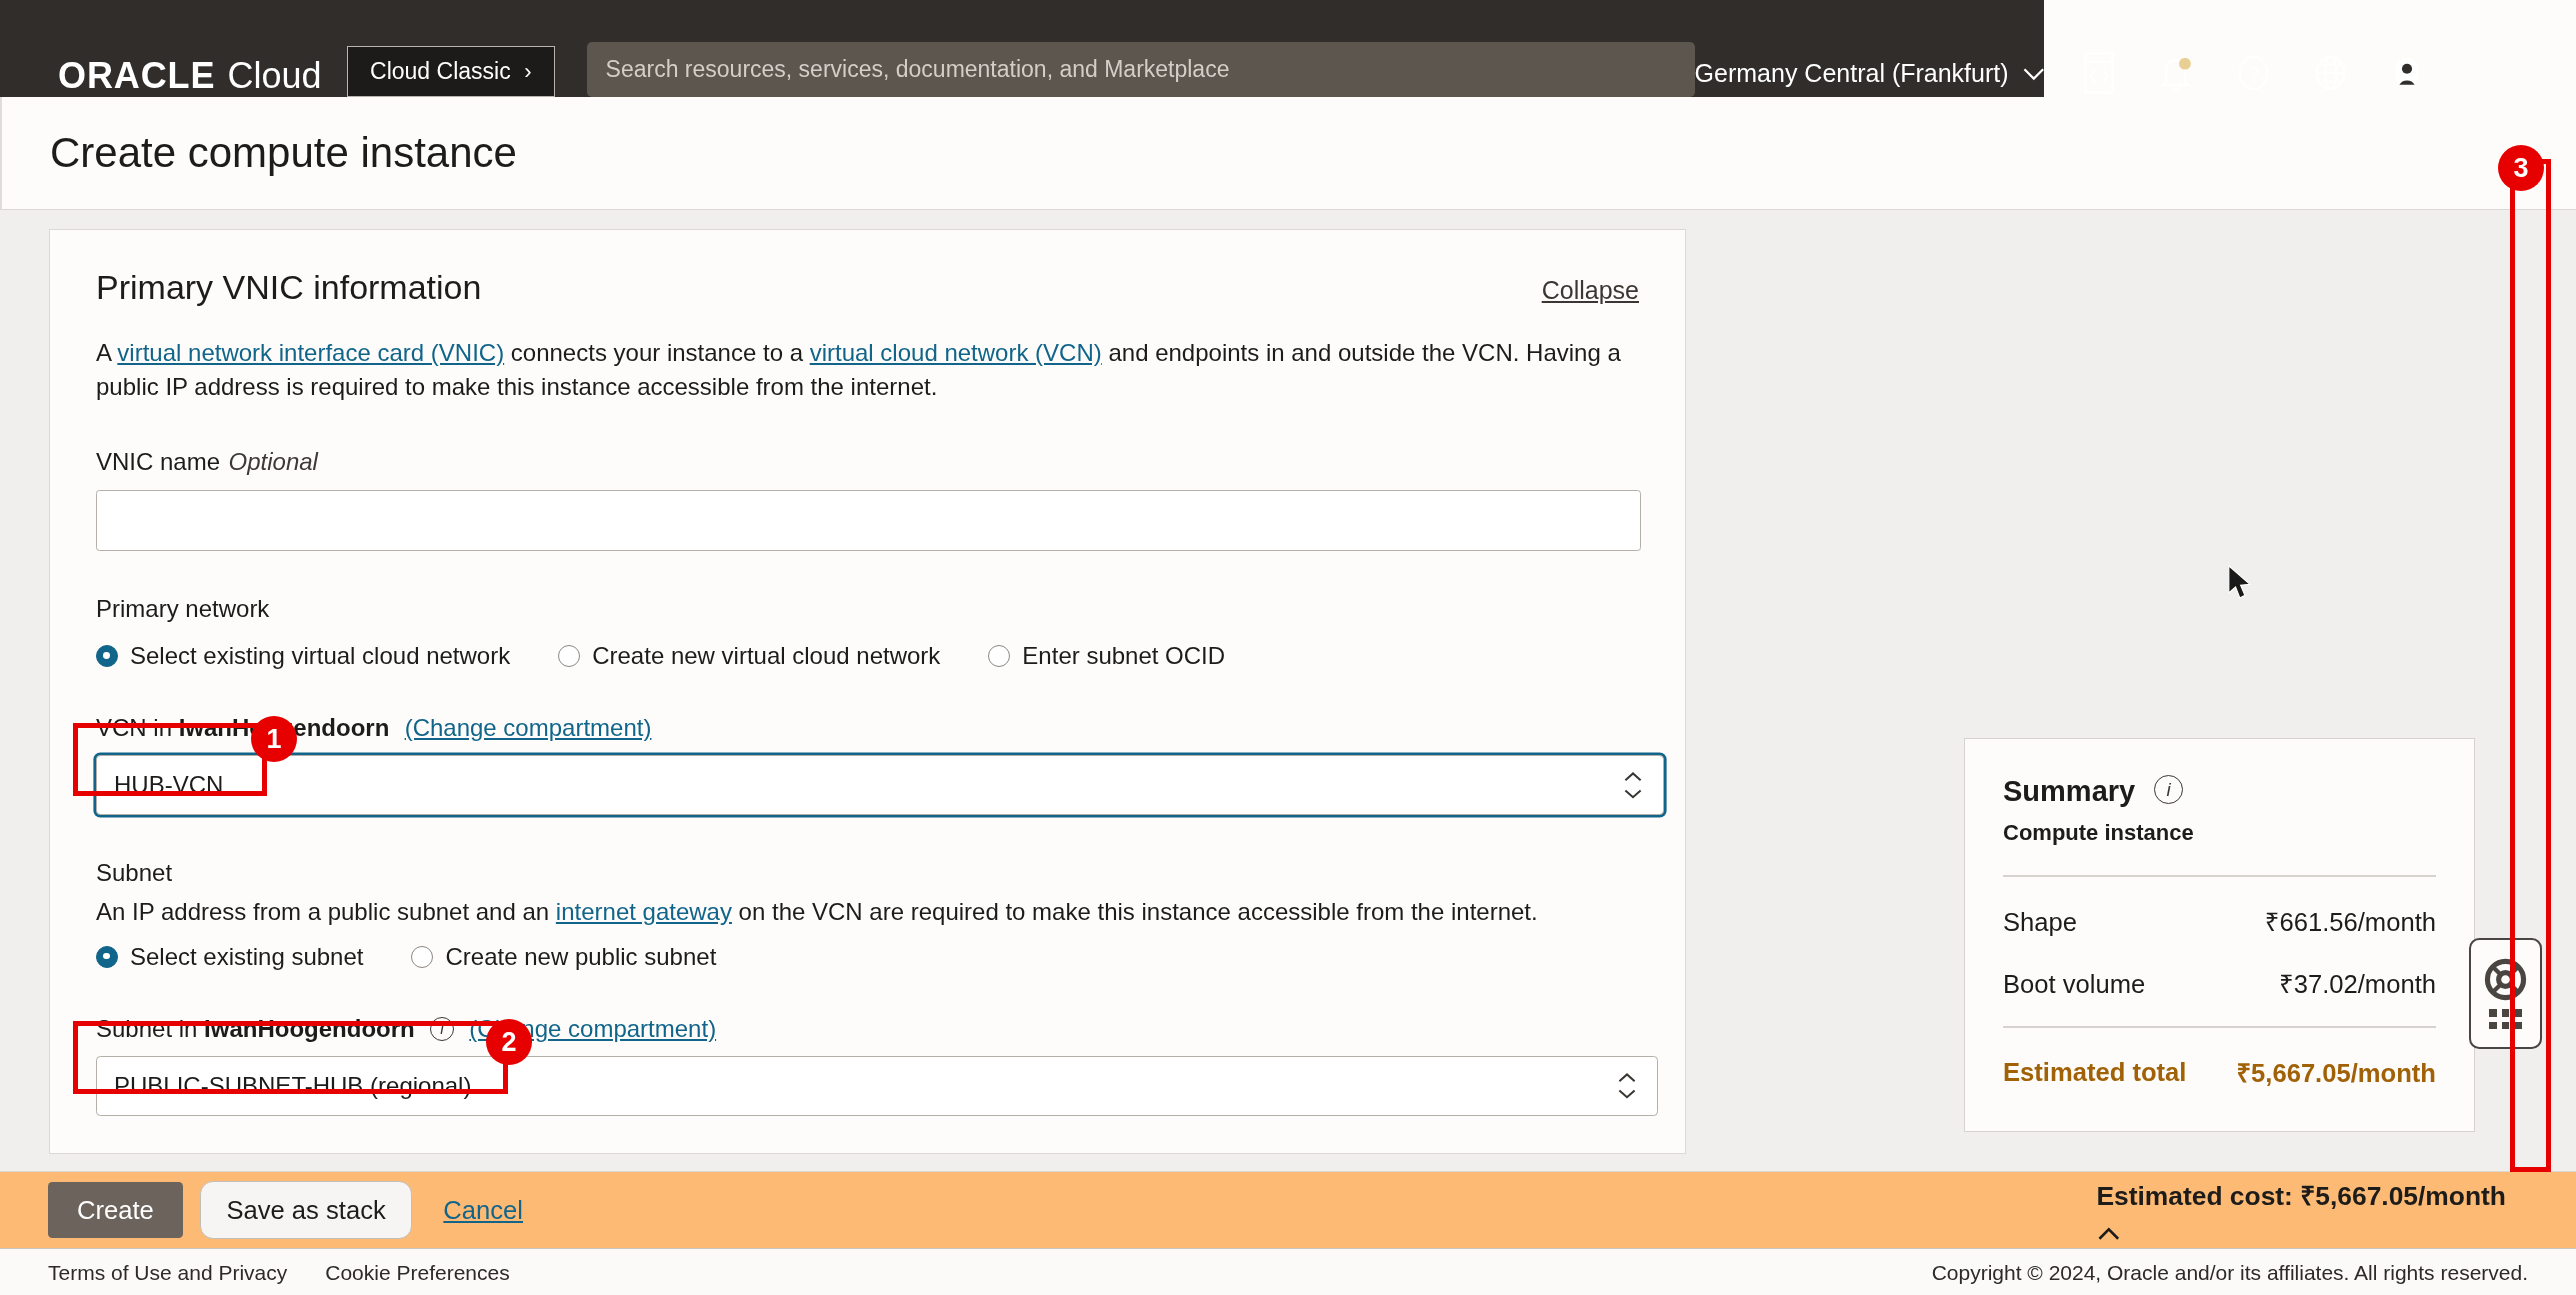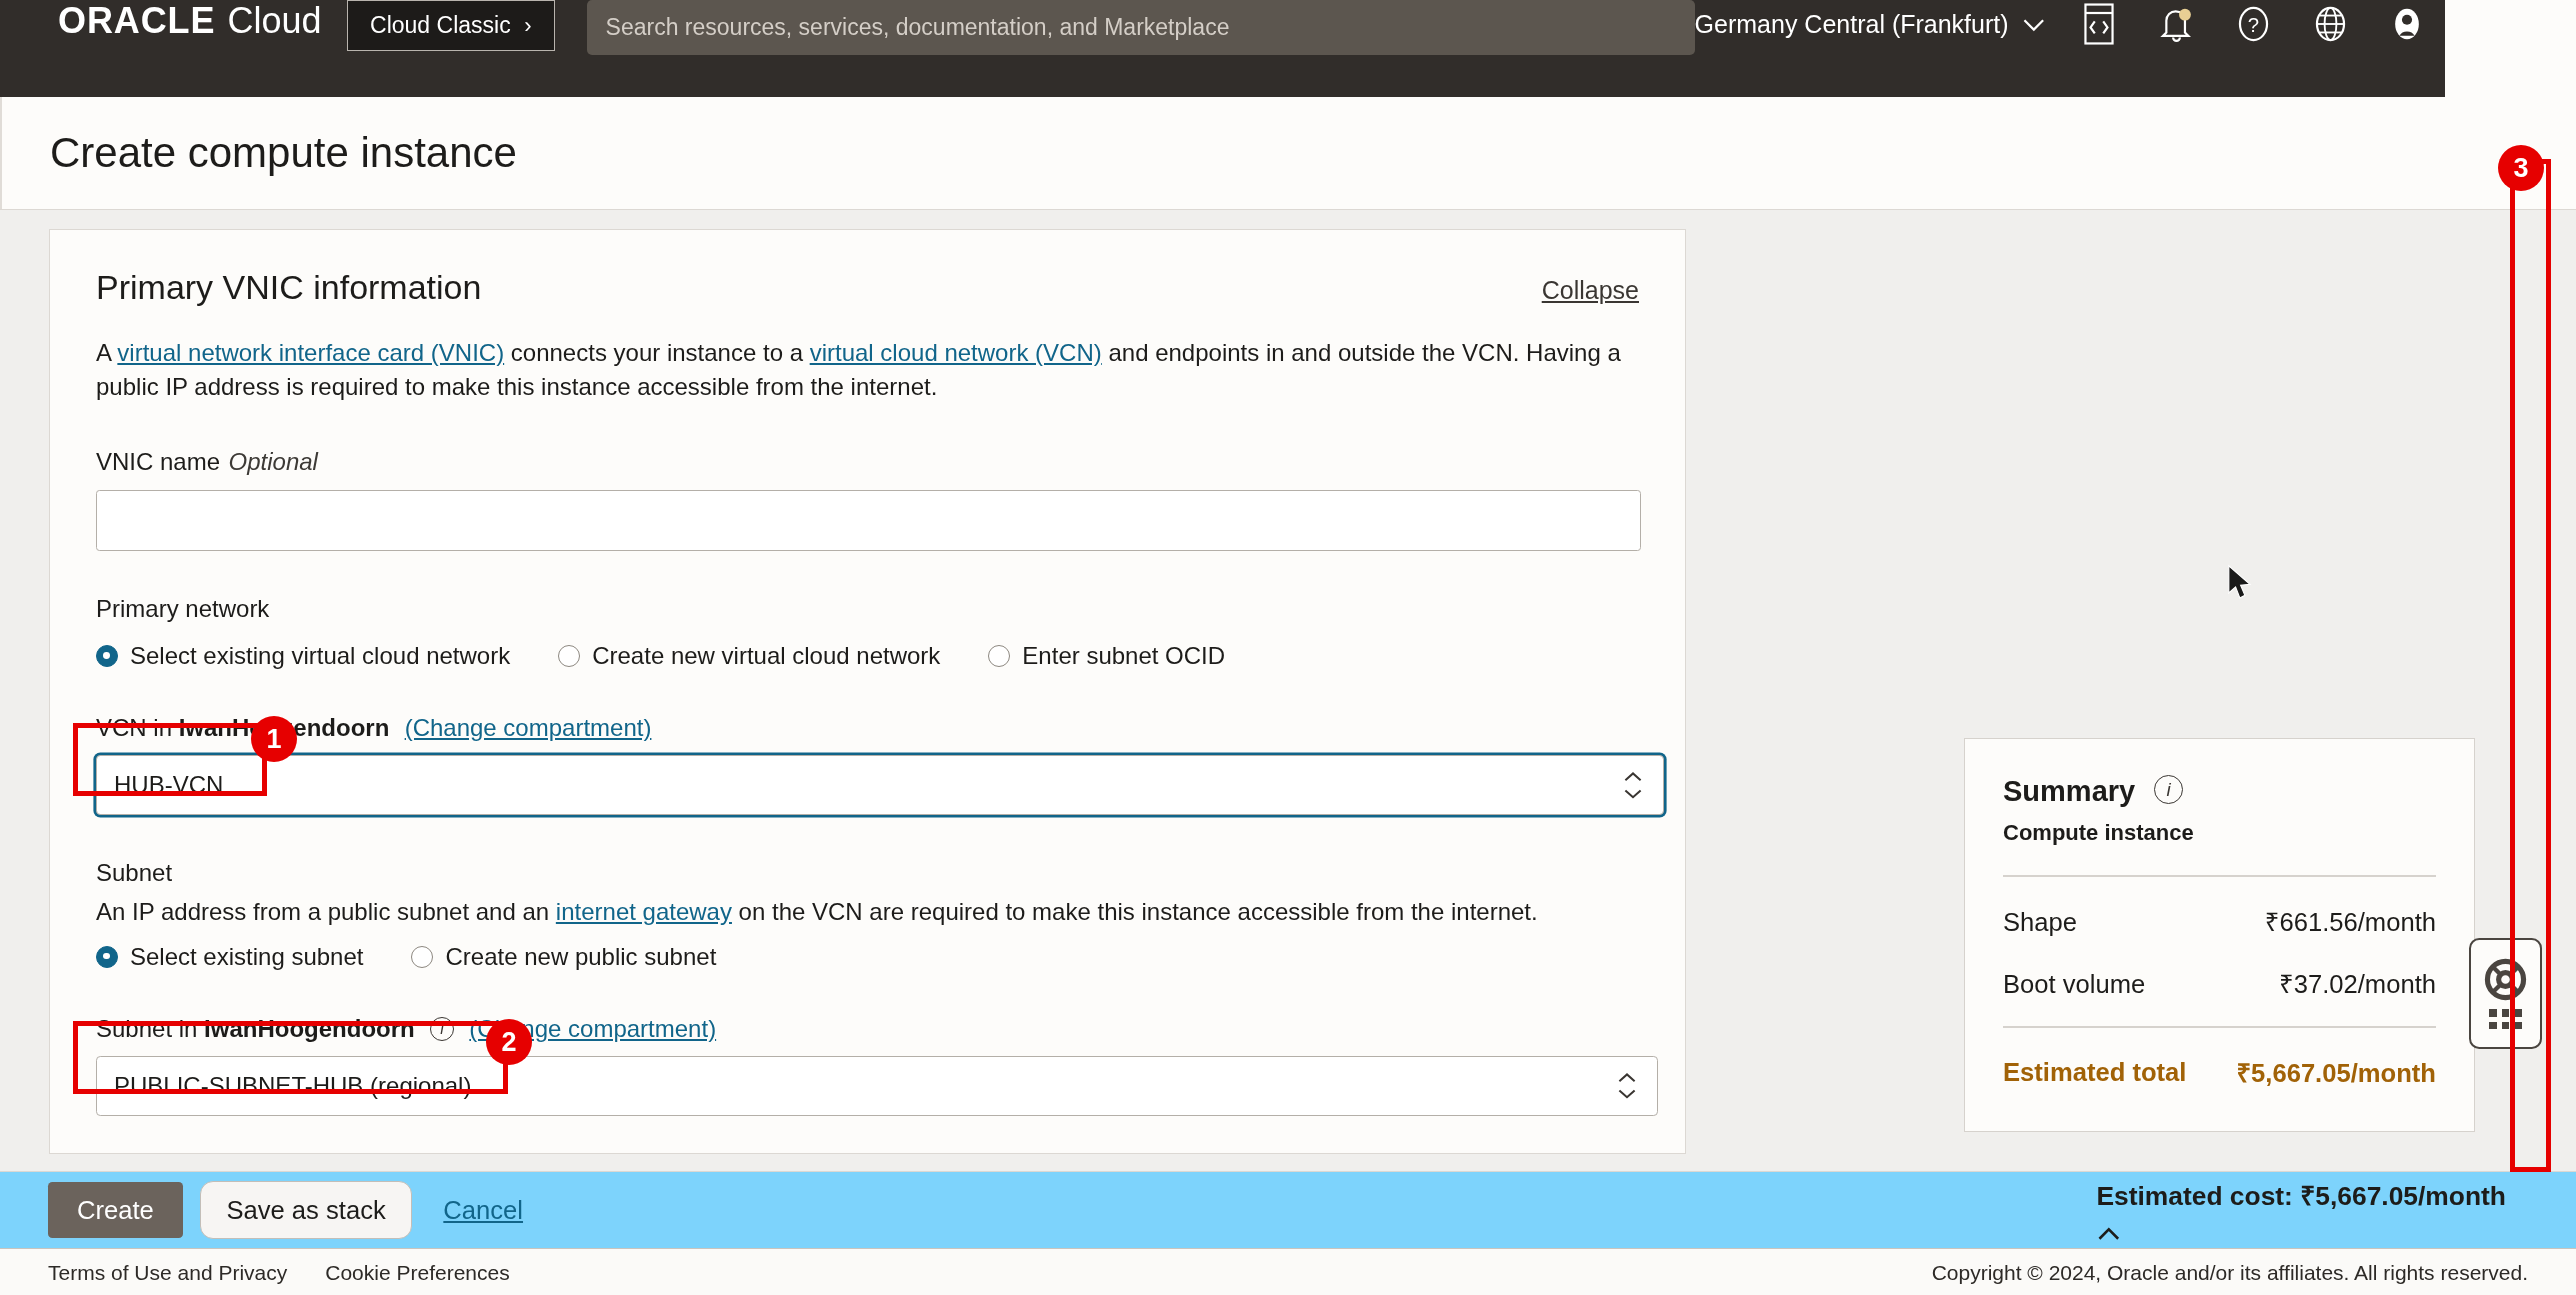--- a/index.html
+++ b/index.html
@@ -7,23 +7,23 @@
     width: 2576px; height: 1296px;
     font-family: "Liberation Sans", sans-serif;
     background: #fdfcfa;
     overflow: hidden;
   }
   body { position: relative; }
 
   
   .topbar {
     position: absolute; top: 0; left: 0;
-    width: 2445px; height: 97px;
+    width: 2044px; height: 97px;
     background: #312d2a;
-    display: flex; align-items: flex-start;
+    display: flex; align-items: flex-end;
     padding: 0 24px;
   }
   .hamburger {
     width: 46px; height: 38px;
     display: flex; flex-direction: column; justify-content: center;
     gap: 7.7px; cursor: pointer; margin-left: 12px; margin-right: 22px;
   }
   .hamburger span { display: block; height: 3.4px; background: #fff; border-radius: 0.9px; }
   .oracle-logo {
     display: flex; align-items: baseline; gap: 12px;
@@ -247,21 +247,21 @@
   }
   .dots-grid i { display: block; width: 7.7px; height: 7.7px; background: #4a4540; }
 
   
   .cursor { position: absolute; left: 2227px; top: 564px; z-index: 60; }
 
   
   .action-bar {
     position: absolute; top: 1171px; left: 0;
     width: 2576px; height: 77px;
-    background: #7dd3fc;
+    background: #fdba74;
     border-top: 1.7px solid #dcd8d3;
     display: flex; align-items: center;
     padding: 0 48px;
   }
   .btn-create {
     background: #6b635c; color: #fff;
     border: none; border-radius: 4.3px;
     font-size: 25.6px; padding: 13.6px 29px;
     cursor: pointer; font-family: "Liberation Sans", sans-serif;
   }

